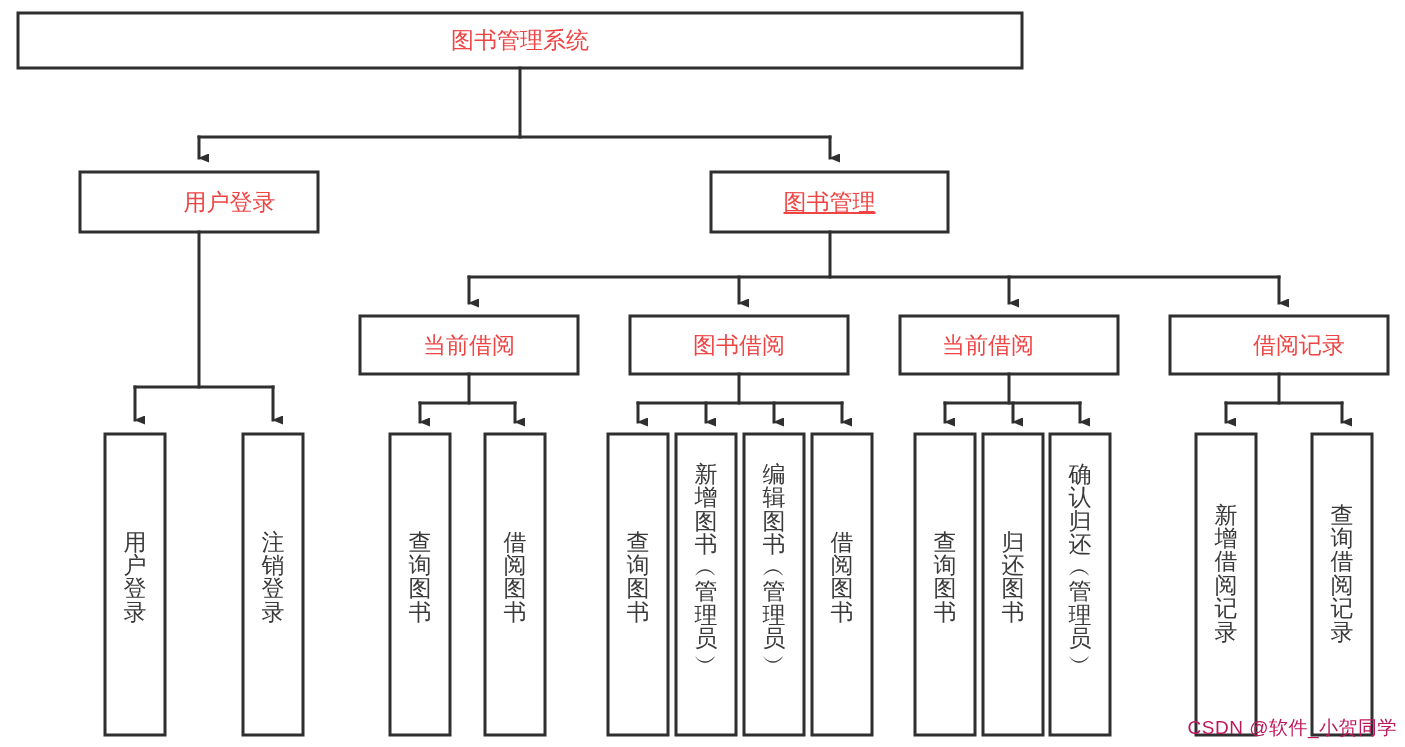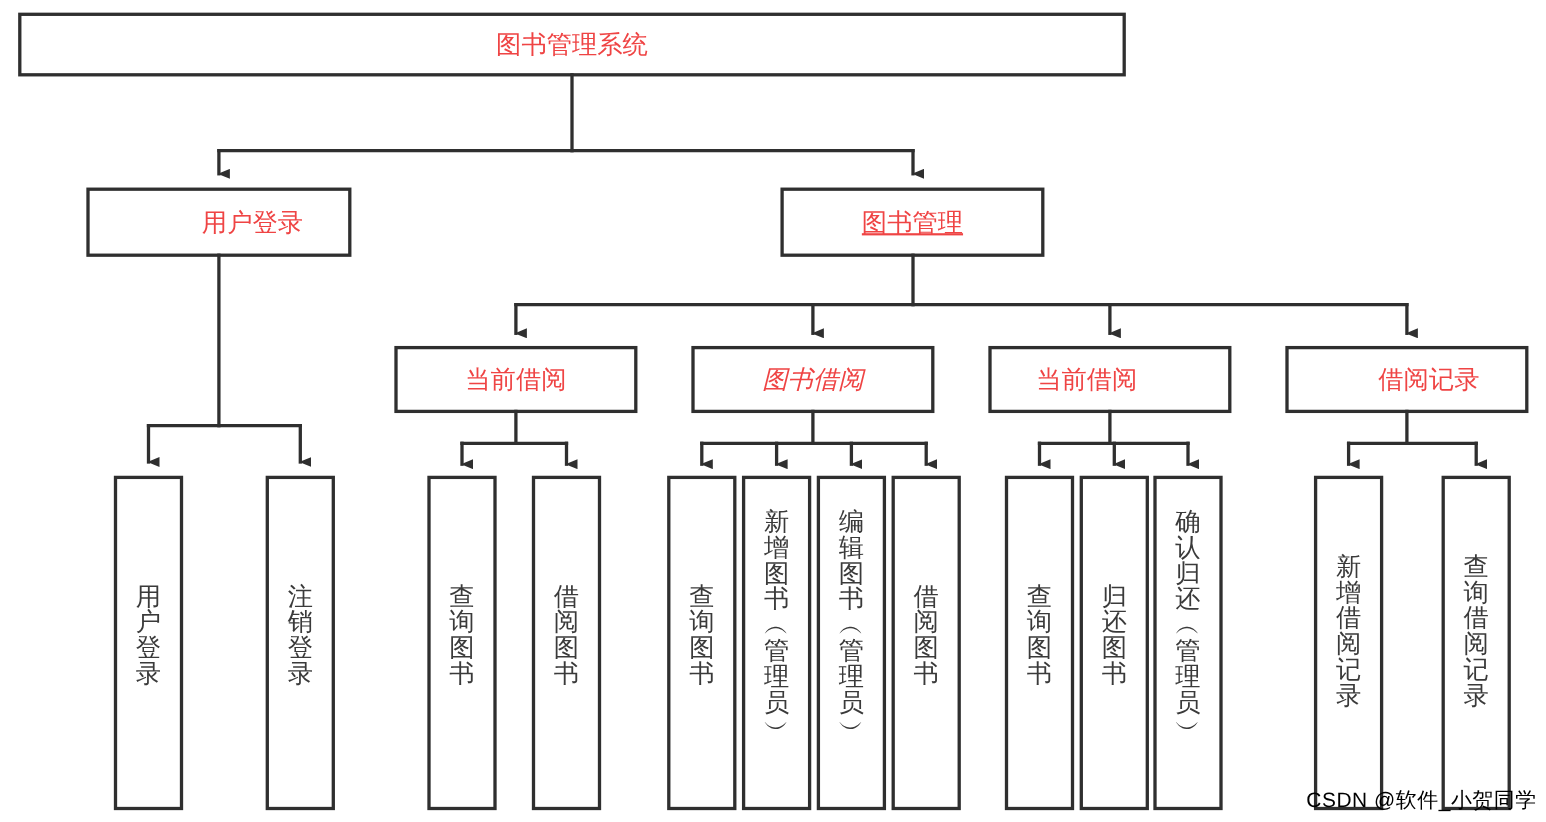--- a/index.html
+++ b/index.html
@@ -37,21 +37,21 @@
     stroke-width: 3;
     fill: none;
     stroke-linecap: square;
   }
   .watermark-text {
     position: absolute;
     right: 8px;
     bottom: 6px;
     font-family: "Liberation Sans", "DejaVu Sans", sans-serif;
     font-size: 19px;
-    color: #000000;
+    color: #be185d;
     letter-spacing: 0.5px;
     white-space: nowrap;
     user-select: none;
   }
   .vlabel-wrap {
     position: absolute;
     display: flex;
     flex-direction: column;
     align-items: center;
     justify-content: flex-start;
@@ -157,21 +157,21 @@
     <rect class="node-rect" x="1196" y="434" width="60" height="301"></rect>
     <rect class="node-rect" x="1312" y="434" width="60" height="301"></rect>
   </svg>
 
   <div class="hlabel-wrap" style="left:18px; top:13px; width:1004px; height:55px;">图书管理系统</div>
 
   <div class="hlabel-wrap" style="left:80px; top:172px; width:211px; height:60px;margin-left:44px;">用户登录</div>
   <div class="hlabel-wrap" style="left:711px; top:172px; width:237px; height:60px;text-decoration:underline;">图书管理</div>
 
   <div class="hlabel-wrap" style="left:360px; top:316px; width:218px; height:58px;">当前借阅</div>
-  <div class="hlabel-wrap" style="left:630px; top:316px; width:218px; height:58px;font-style:italic;">图书借阅</div>
+  <div class="hlabel-wrap" style="left:630px; top:316px; width:218px; height:58px;">图书借阅</div>
   <div class="hlabel-wrap" style="left:900px; top:316px; width:176px; height:58px;">当前借阅</div>
   <div class="hlabel-wrap" style="left:1170px; top:316px; width:258px; height:58px;">借阅记录</div>
 
   <div class="vlabel-wrap" style="left: 105px; top: 434px; width: 60px; height: 301px; padding-top: 96.5px;">
       <span>用</span>
       <span>户</span>
       <span>登</span>
       <span>录</span>
     </div>
   <div class="vlabel-wrap" style="left: 243px; top: 434px; width: 60px; height: 301px; padding-top: 96.5px;">

